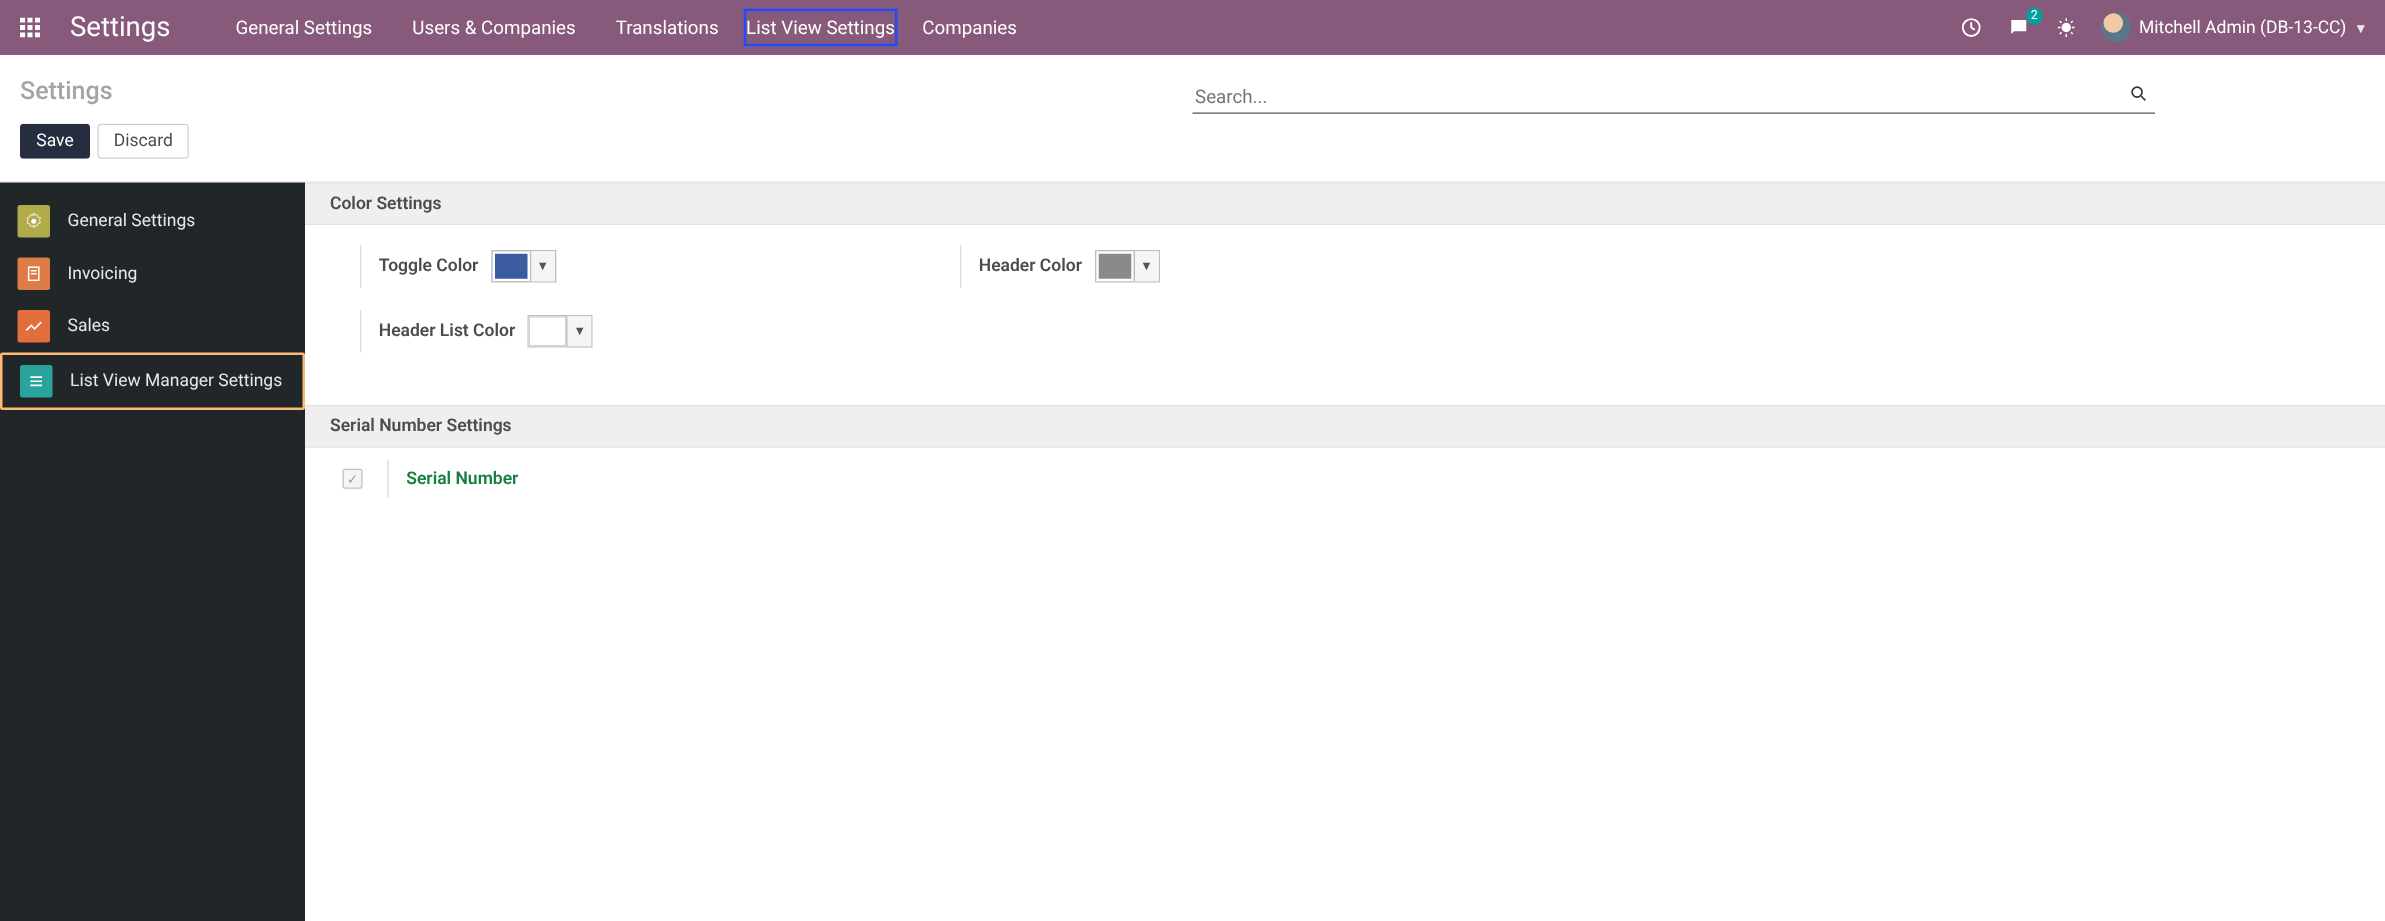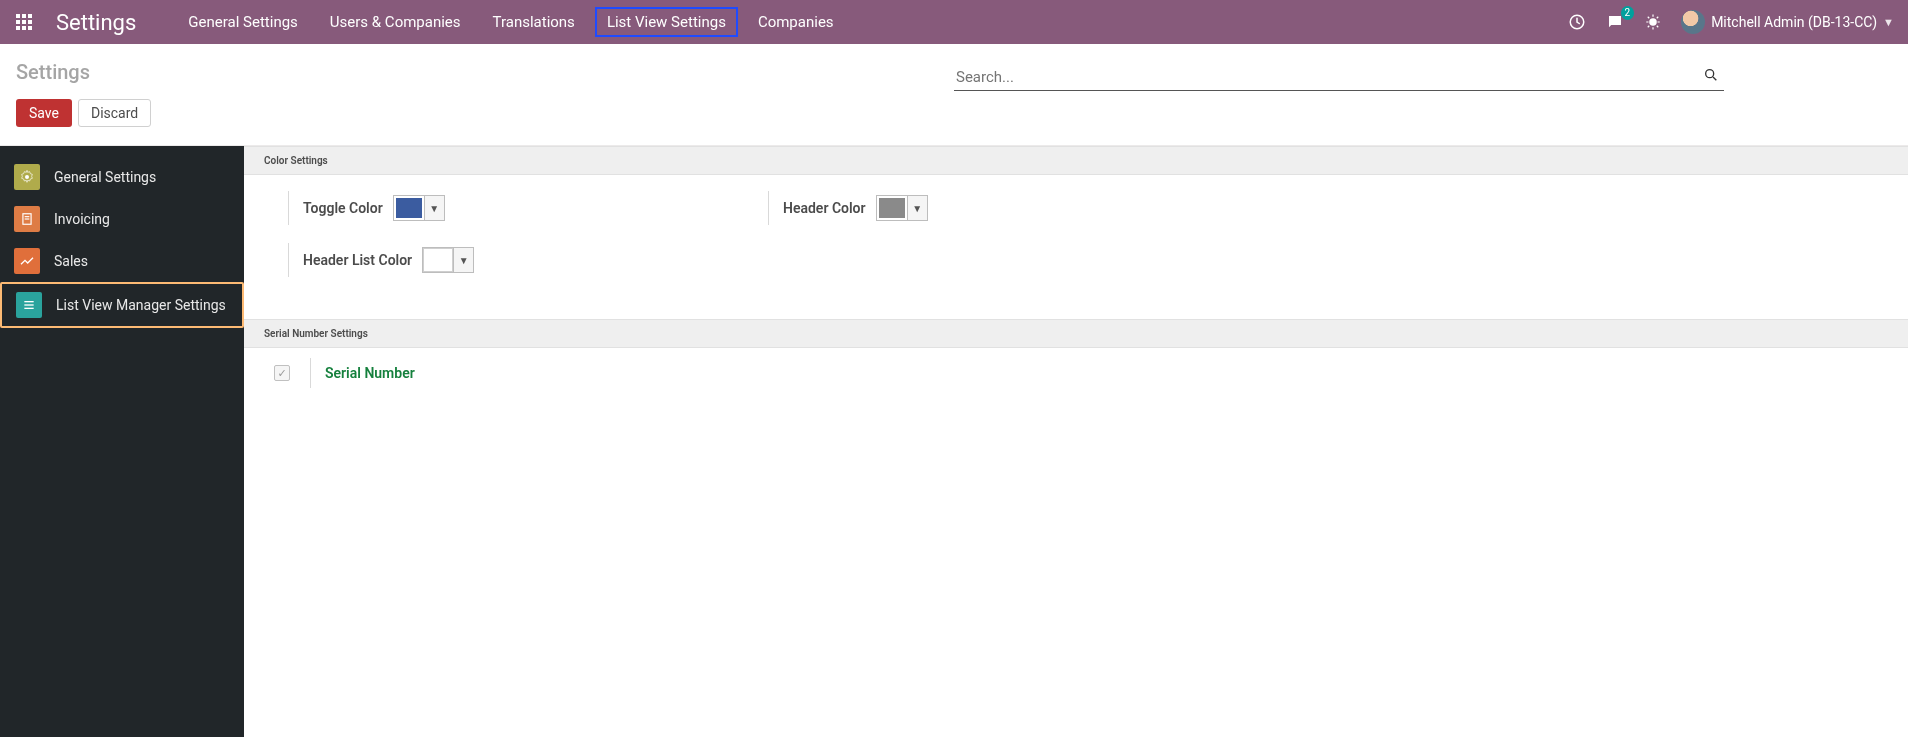--- a/index.html
+++ b/index.html
@@ -6,21 +6,21 @@
 html, body { width: 100%; height: 100%; background: #ffffff; }
 body { width: 1908px; height: 737px; overflow: hidden; position: relative; }
 
 
 .navbar { background: #875a7b; height: 44px; display: flex; align-items: center; color: #ffffff; padding: 0 8px; }
 .navbar .apps-icon { width: 28px; height: 28px; display:flex; align-items:center; justify-content:center; cursor:pointer; margin-left: 2px; }
 .navbar .apps-icon svg { fill: #ffffff; }
 .navbar .brand { font-size: 22px; font-weight: 400; margin-left: 18px; cursor: pointer; }
 .navbar .menus { display: flex; margin-left: 40px; gap: 8px; }
 .navbar .menu-item { font-size: 15px; padding: 6px 12px; cursor: pointer; color: #fefefe; }
-.navbar .menu-item.highlighted { border: 2px solid #1f4bff; padding: 4px 10px; }
+.navbar .menu-item.highlighted { border: 2px solid #1f4bff; padding: 4px 0; }
 .navbar .spacer { flex: 1; }
 .navbar .systray { display: flex; align-items: center; gap: 18px; padding-right: 6px; }
 .systray .icon { width: 20px; height: 20px; display:flex; align-items:center; justify-content:center; cursor:pointer; position:relative; }
 .systray .icon svg { fill: #ffffff; }
 .systray .badge { position:absolute; top:-6px; right:-9px; background:#00a09d; color:#fff; font-size:10px; border-radius:8px; padding:0 4px; line-height:14px; height:14px; }
 .systray .avatar { width:24px; height:24px; border-radius:50%; background: radial-gradient(circle at 40% 35%, #f2c9a7 0 35%, #59768a 38% 100%); display:inline-block; }
 .systray .user { display:flex; align-items:center; gap:6px; cursor:pointer; font-size:14px; }
 .systray .user .caret { font-size:11px; opacity:.85; }
 
 
@@ -28,38 +28,38 @@
 .control-bar .left { flex: 0 0 50%; }
 .control-bar .left .breadcrumb { font-size: 20px; color:#a5a5a5; font-weight:500; }
 .control-bar .right { flex: 1; display:flex; justify-content:flex-start; padding-top:4px; }
 .search-wrap { width: 770px; display:flex; align-items:center; border-bottom:1px solid #555; }
 .search-wrap input { flex:1; border:none; outline:none; font-size:15px; padding:4px 2px; color:#333; background:transparent; }
 .search-wrap .search-btn { width:26px; text-align:center; cursor:pointer; }
 
 
 .buttons-row { padding: 0 16px 18px 16px; display:flex; gap:6px; }
 .btn { font-size:14px; padding:5px 12px; border-radius:3px; cursor:pointer; display:inline-flex; align-items:center; border:1px solid transparent; }
-.btn-primary { background:#b91c1c; color:#fff; opacity:.9; }
+.btn-primary { background:#0f172a; color:#fff; opacity:.9; }
 .btn-secondary { background:#fff; color:#4c4c4c; border-color:#d0d0d0; }
 
 
 .lower { display:flex; height: calc(100% - 140px); border-top:1px solid #eceaea; }
 
 .sidebar { width:244px; background:#212629; color:#e8e8e8; padding-top:10px; }
 .side-item { display:flex; align-items:center; gap:14px; padding: 8px 14px; cursor:pointer; font-size:14px; }
 .side-item .icon-box { width:26px; height:26px; border-radius:2px; display:flex; align-items:center; justify-content:center; }
 .ic-gear { background:#b0ab4b; }
 .ic-sales { background:#e06f3b; }
 .ic-inv { background:#de7c45; }
 .ic-lvm { background:#2aa39d; }
 .side-item.highlighted { border:2px solid #fdba74; border-radius:2px; }
 
 
 .main { flex:1; padding: 0; }
-.section-header { background:#efefef; border-top:1px solid #e1e1e1; border-bottom:1px solid #e1e1e1; padding:8px 20px; font-weight:600; color:#4c4c4c; font-size:10px; }
+.section-header { background:#efefef; border-top:1px solid #e1e1e1; border-bottom:1px solid #e1e1e1; padding:8px 20px; font-weight:600; color:#4c4c4c; font-size:14px; }
 .section-body { padding: 16px 20px 24px 20px; display:flex; flex-wrap:wrap;border-radius:25px; }
 .field-block { display:flex; align-items:center; min-width:480px; margin-bottom:18px; }
 .field-block .vline { width:1px; height:34px; background:#d9d9d9; margin-right:14px; margin-left:24px; }
 .field-block .flabel { font-size:14px; color:#4c4c4c; font-weight:600; margin-right:10px; min-width:fit-content; }
 .color-picker { display:flex; border:1px solid #bdbdbd; height:26px; }
 .color-picker .swatch { width:30px; height:100%; border:2px solid #fff; }
 .color-picker .dd { width:20px; height:100%; display:flex; align-items:center; justify-content:center; border-left:1px solid #bdbdbd; color:#555; font-size:10px; cursor:pointer; background:#f5f5f5; }
 
 .chk-row { display:flex; align-items:center; padding: 10px 20px; }
 .chk-row .chk { width:16px; height:16px; border:1px solid #c0c0c0; border-radius:2px; background:#f5f5f5; display:flex; align-items:center; justify-content:center; color:#9a9a9a; font-size:11px; margin-left:10px; cursor:pointer; }

